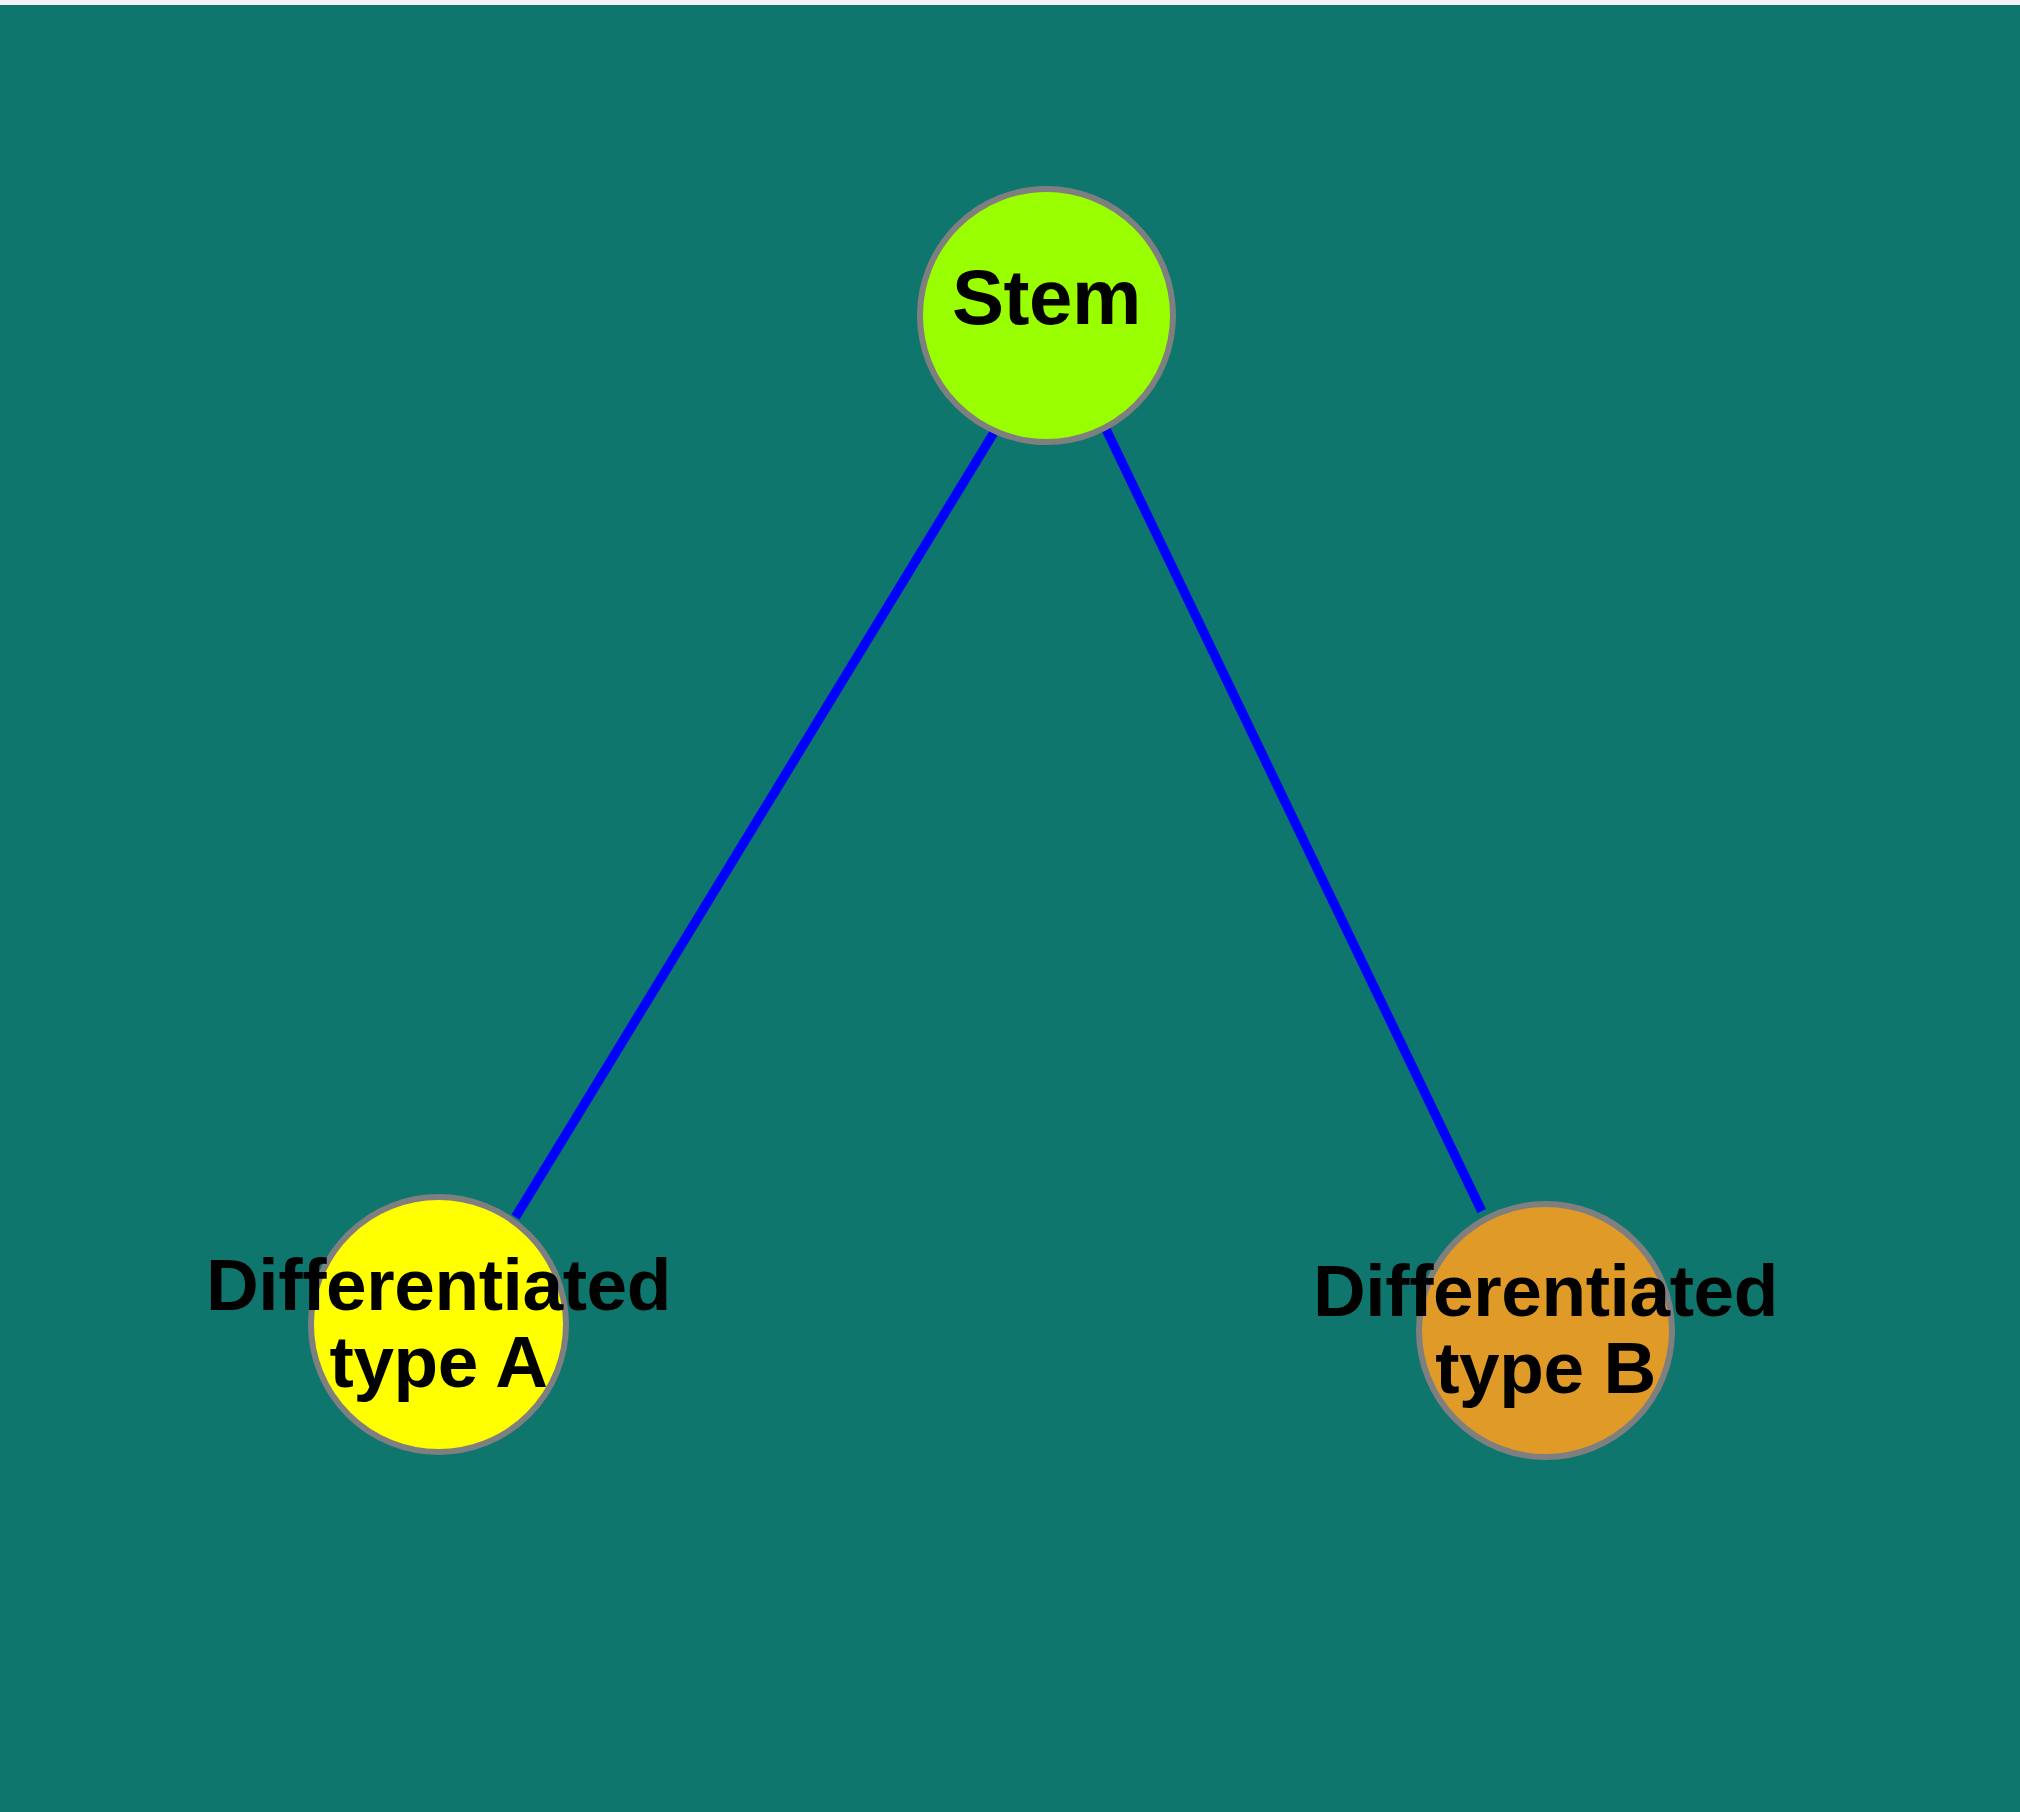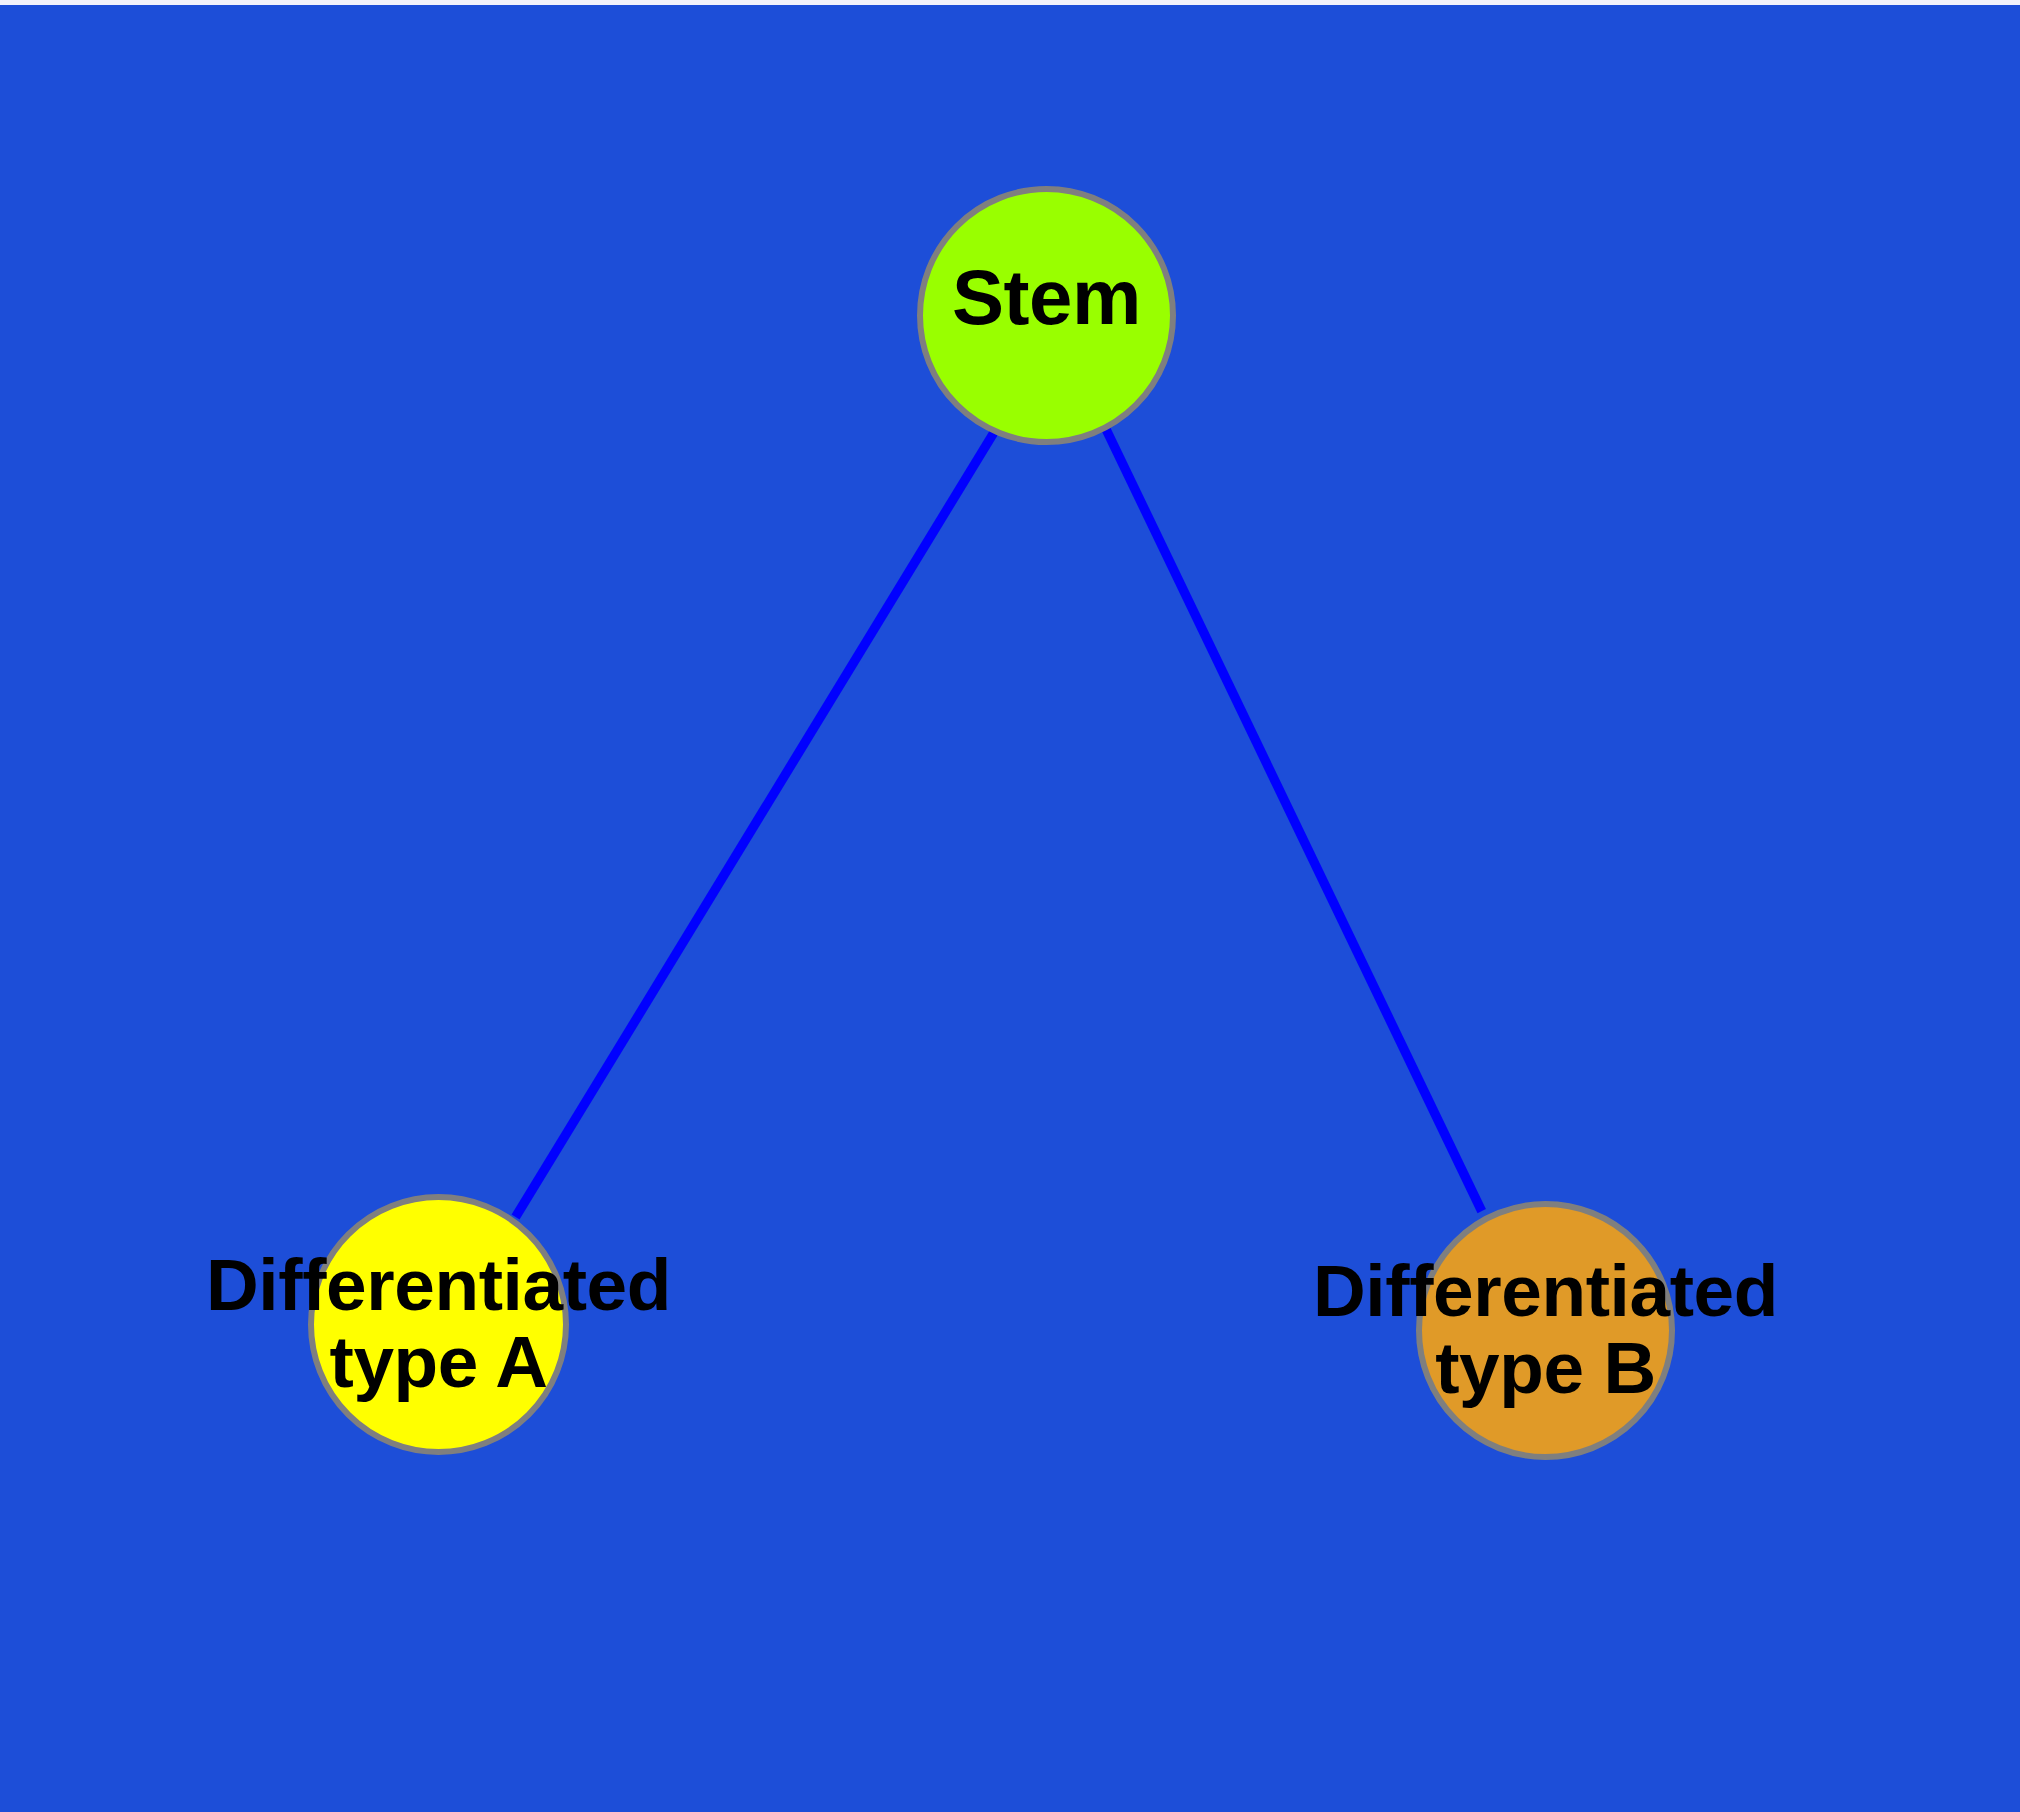--- a/index.html
+++ b/index.html
@@ -5,21 +5,21 @@
   html, body {
     margin: 0;
     padding: 0;
     background: #ffffff;
   }
   #canvas {
     position: relative;
     width: 2021px;
     height: 1812px;
     overflow: hidden;
-    background: #1d4ed8;
+    background: #0f766e;
     font-family: "Liberation Sans", sans-serif;
   }
   #top-strip {
     position: absolute;
     left: 0;
     top: 0;
     width: 2021px;
     height: 5.1px;
     background: #f2f2fb;
   }

